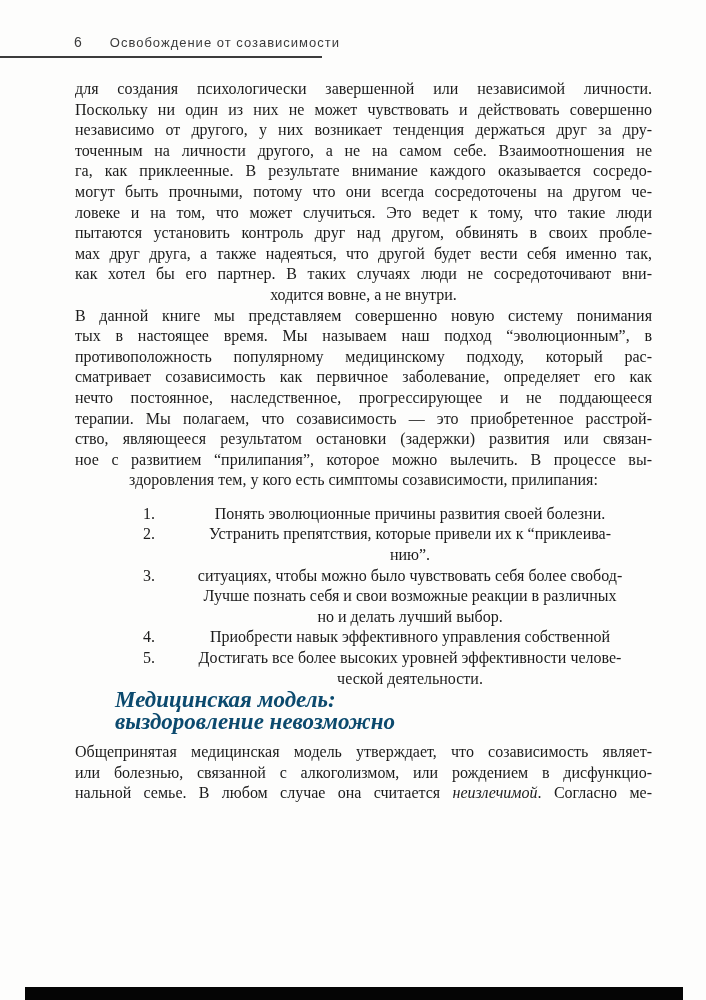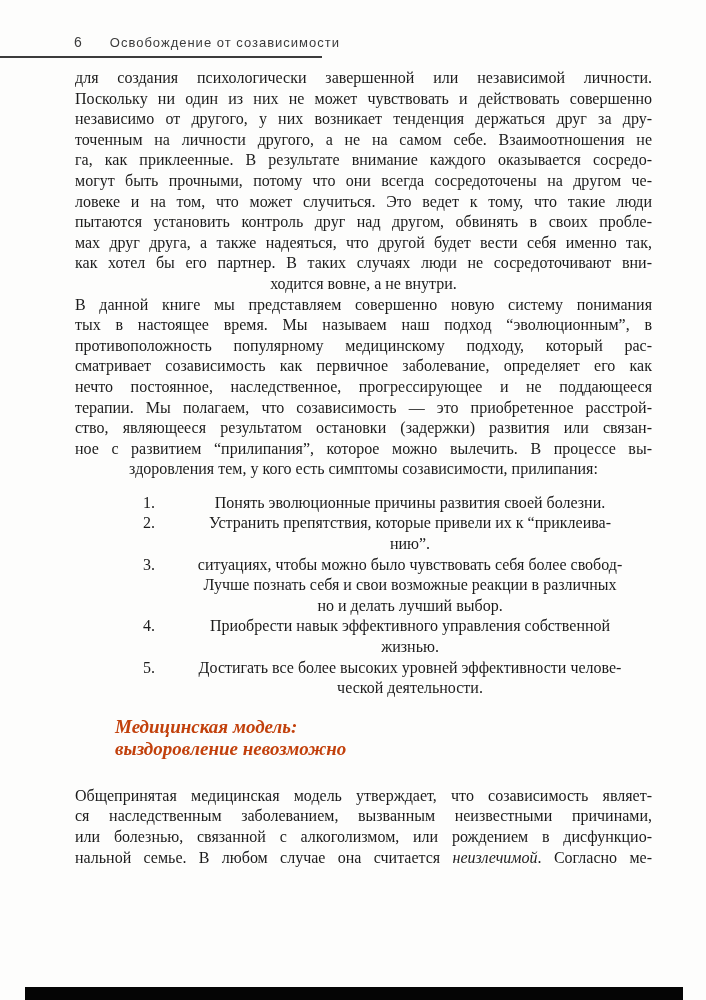--- a/index.html
+++ b/index.html
@@ -18,21 +18,21 @@
     font-family:"Liberation Sans", sans-serif;
     font-size:13px;letter-spacing:1px;color:#3b3b3b;
   }
   .page-header .pgnum{font-size:14px;}
   .header-rule{
     position:absolute;top:56px;left:0;
     width:322px;height:2px;background:#3c3c3c;
   }
   
   .content{
-    position:absolute;top:68px;left:75px;width:577px;
+    position:absolute;top:79px;left:75px;width:577px;
     font-size:16px;
   }
   .ln{
     display:block;
     height:20.6px;line-height:20.6px;
     white-space:nowrap;
     text-align:center;
   }
   .ln.j{
     white-space:normal;
@@ -41,27 +41,27 @@
   }
   .para{margin:0;}
   .para + .para{}
   
   .num-list{margin-top:13px;margin-left:68px;}
   .li{display:flex;}
   .li .num{width:25px;flex:0 0 25px;line-height:20.6px;}
   .li .li-lines{flex:1;}
   
   .heading{
-    margin-top:17px;margin-left:40px;
+    margin-left:40px;
     font-weight:bold;font-style:italic;
-    font-size:19px;line-height:22px;
-    color:#c2410c;
+    font-size:23px;line-height:22px;
+    color:#0c4a6e;
   }
   .heading div{height:22px;}
-  .p3{margin-top:26px;}
+  .p3{margin-top:9px;}
   .p3 em{font-style:italic;}
   
   .scan-bar{
     position:absolute;left:25px;top:987px;
     width:658px;height:13px;background:#050505;
   }
 </style>
 </head>
 <body>
 
@@ -118,39 +118,37 @@
       <div class="li-lines">
         <div class="ln">ситуациях, чтобы можно было чувствовать себя более свобод-</div>
         <div class="ln">Лучше познать себя и свои возможные реакции в различных</div>
         <div class="ln">но и делать лучший выбор.</div>
       </div>
     </div>
     <div class="li">
       <div class="num">4.</div>
       <div class="li-lines">
         <div class="ln">Приобрести навык эффективного управления собственной</div>
-        <div class="ln">жизнью.</div>
       </div>
     </div>
     <div class="li">
       <div class="num">5.</div>
       <div class="li-lines">
         <div class="ln">Достигать все более высоких уровней эффективности челове-</div>
         <div class="ln">ческой деятельности.</div>
       </div>
     </div>
   </div>
 
   <div class="heading">
     <div>Медицинская модель:</div>
     <div>выздоровление невозможно</div>
   </div>
 
   <div class="para p3">
     <div class="ln j">Общепринятая медицинская модель утверждает, что созависимость являет-</div>
-    <div class="ln j">ся наследственным заболеванием, вызванным неизвестными причинами,</div>
     <div class="ln j">или болезнью, связанной с алкоголизмом, или рождением в дисфункцио-</div>
     <div class="ln j"><span>нальной семье. В любом случае она считается </span><em>неизлечимой</em><span>. Согласно ме-</span></div>
   </div>
 
 </div>
 
 <div class="scan-bar"></div>
 
 </body></html>

